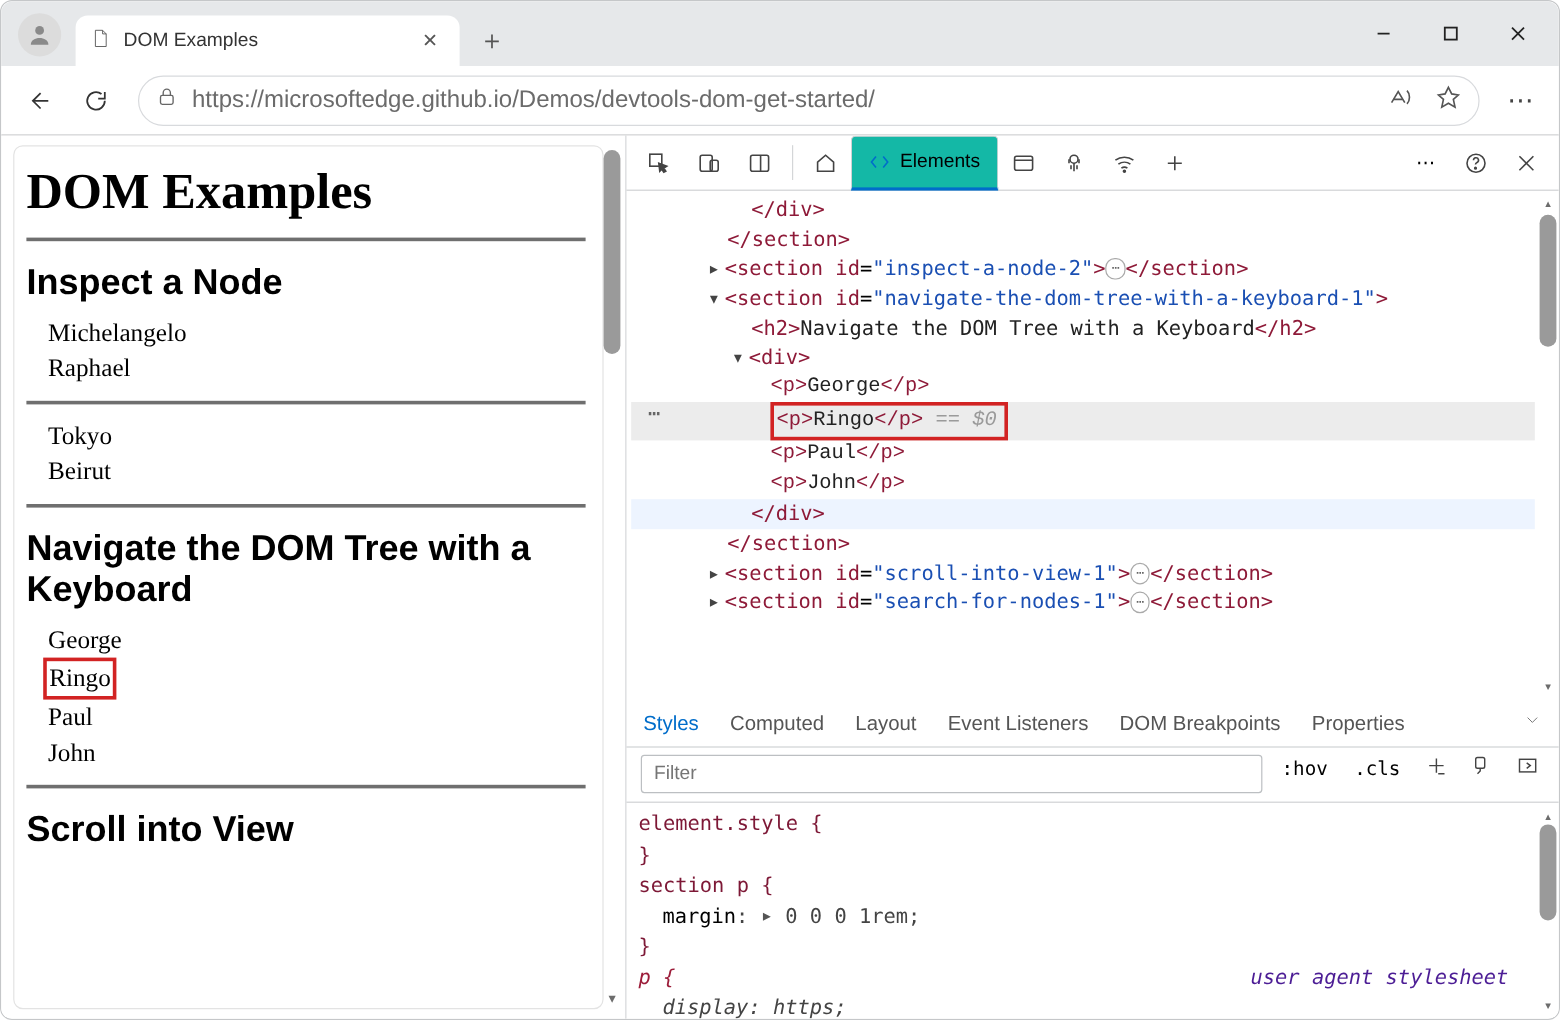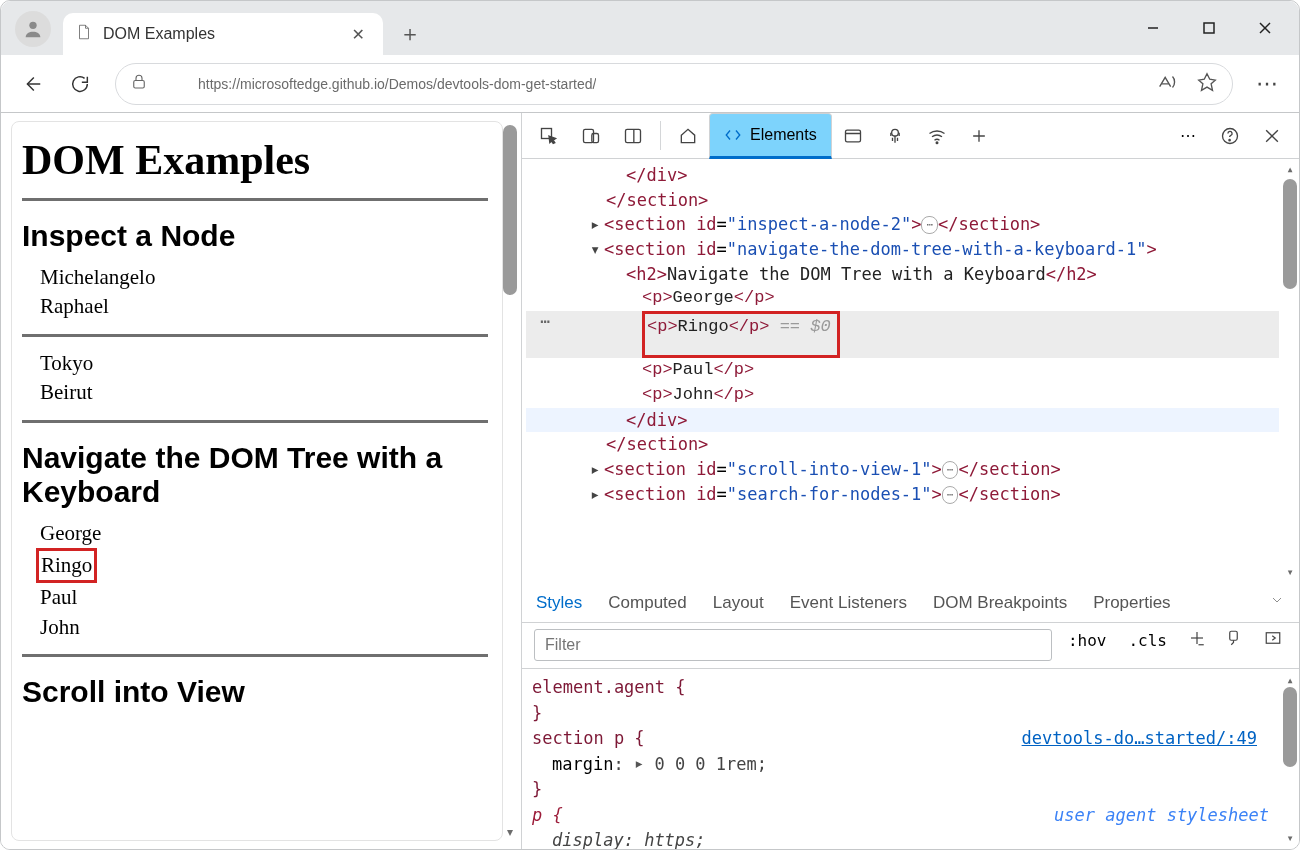--- a/index.html
+++ b/index.html
@@ -67,21 +67,21 @@
     padding:0 10px;border-bottom:1px solid var(--win-border);
   }
   .tbtn{width:42px;height:42px;display:flex;align-items:center;justify-content:center;border-radius:4px;}
   .tbtn svg{width:22px;height:22px;stroke:#333;fill:none;stroke-width:1.6;}
   .omnibox{
     flex:1;height:42px;border:1px solid #d8dadd;border-radius:21px;
     background:#fff;display:flex;align-items:center;padding:0 14px;gap:12px;
     margin:0 8px;
   }
   .lock svg{width:18px;height:18px;stroke:#666;fill:none;stroke-width:1.5;}
-  .url{font-size:14px;color:#6b6b6b;white-space:nowrap;overflow:hidden;margin-left:38px;}
+  .url{font-size:20px;color:#6b6b6b;white-space:nowrap;overflow:hidden;}
   .omni-actions{margin-left:auto;display:flex;gap:18px;align-items:center;}
   .omni-actions svg{width:22px;height:22px;stroke:#555;fill:none;stroke-width:1.5;}
   .more-dots{width:42px;display:flex;align-items:center;justify-content:center;font-size:22px;color:#444;letter-spacing:2px;}
 
   
   .content{
     position:absolute;top:112px;left:0;right:0;bottom:0;display:flex;
   }
   
   .page-pane{
@@ -113,21 +113,21 @@
     font-size:16px;background:#fff;
   }
   .dt-tabs{
     height:46px;display:flex;align-items:stretch;border-bottom:1px solid var(--devtools-border);
     padding:0 6px;
   }
   .dt-icn{width:42px;display:flex;align-items:center;justify-content:center;}
   .dt-icn svg{width:20px;height:20px;stroke:#444;fill:none;stroke-width:1.6;}
   .dt-sep{width:1px;background:#d4d6d8;margin:8px 6px;}
   .dt-tab{display:flex;align-items:center;gap:8px;padding:0 14px;border:1px solid transparent;border-bottom:none;}
-  .dt-tab.active{border-color:var(--devtools-border);border-top-left-radius:4px;border-top-right-radius:4px;border-bottom:3px solid var(--devtools-accent);background:#7dd3fc;margin-bottom:-1px;}
+  .dt-tab.active{border-color:var(--devtools-border);border-top-left-radius:4px;border-top-right-radius:4px;border-bottom:3px solid var(--devtools-accent);background:#14b8a6;margin-bottom:-1px;}
   .dt-tab svg{width:18px;height:18px;stroke:#006dca;fill:none;stroke-width:1.8;}
   .dt-right{margin-left:auto;display:flex;align-items:center;}
 
   
   .dom-tree{
     flex:1;overflow:hidden;position:relative;
     font-family:Consolas,Menlo,monospace;font-size:17px;line-height:1.45;
     padding:4px 20px 4px 4px;
   }
   .dom-tree .ln{white-space:nowrap;padding-left:48px;}
@@ -135,21 +135,21 @@
   .dom-tree .ln.depth4{padding-left:100px;}
   .dom-tree .ln.depth5{padding-left:116px;font-family:Liberation Mono, monospace;}
   .tw{display:inline-block;width:14px;margin-left:-18px;margin-right:2px;text-align:center;color:#444;}
   .tag{color:var(--code-maroon);}
   .attrn{color:var(--code-maroon);}
   .attrv{color:#1a4fb3;}
   .txt{color:#222;}
   .pill{display:inline-block;border:1px solid #aaa;border-radius:8px;font-size:11px;padding:0 4px;color:#666;vertical-align:2px;}
   .sel-row{background:var(--sel-row);position:relative;}
   .sel-row::before{content:"⋯";position:absolute;left:14px;color:#666;}
-  .sel-box{border:3px solid var(--highlight-red);display:inline-block;padding:1px 6px 16px 2px;text-align:center;}
+  .sel-box{border:3px solid var(--highlight-red);display:inline-block;padding:1px 6px 0 2px;text-align:center;}
   .eq0{color:#9a9a9a;font-style:italic;}
   .hover-row{background:var(--hover-row);}
 
   .dt-vscroll{position:absolute;right:2px;top:2px;bottom:2px;width:14px;}
   .dt-vscroll .fake-thumb{top:18px;height:110px;background:#9a9a9a;}
   .dt-vscroll .fake-arrow.top{top:0;} .dt-vscroll .fake-arrow.bot{bottom:0;}
 
   
   .crumbs{
     height:34px;border-top:1px solid var(--devtools-border);border-bottom:1px solid var(--devtools-border);
@@ -182,21 +182,21 @@
 
   
   .rules{
     flex:0 0 auto;position:relative;
     font-family:Consolas,Menlo,monospace;font-size:17px;line-height:1.5;
     padding:6px 20px 6px 10px;overflow:hidden;height:180px;
   }
   .rules .sel{color:#7d1836;}
   .rules .prop{color:#444;margin-left:20px;}
   .rules .src{position:absolute;right:22px;color:#0062c3;text-decoration:underline;}
-  .rules .ua{position:absolute;right:10px;color:#3b82f6;font-style:italic;}
+  .rules .ua{position:absolute;right:22px;color:#4c1d95;font-style:italic;}
   .rules .tri{display:inline-block;transform:translateY(-1px);color:#555;}
   .rules-vscroll{position:absolute;right:2px;top:2px;bottom:2px;width:14px;}
   .rules-vscroll .fake-thumb{top:16px;height:80px;}
   .rules-vscroll .fake-arrow.top{top:0;} .rules-vscroll .fake-arrow.bot{bottom:0;}
 </style>
 </head>
 <body>
 
 <div class="tabstrip">
   <div class="profile-chip">
@@ -382,20 +382,21 @@
           </div>
       </div>
     </div>
 
     <div class="dom-tree">
       <div class="ln depth4"><span class="tag">&lt;/div&gt;</span></div>
       <div class="ln depth3"><span class="tag">&lt;/section&gt;</span></div>
       <div class="ln depth3"><span class="tw">▸</span><span class="tag">&lt;section </span><span class="attrn">id</span>=<span class="attrv">"<span>inspect-a-node-2</span>"</span><span class="tag">&gt;</span><span class="pill">⋯</span><span class="tag">&lt;/section&gt;</span></div>
       <div class="ln depth3"><span class="tw">▾</span><span class="tag">&lt;section </span><span class="attrn">id</span>=<span class="attrv">"<span>navigate-the-dom-tree-with-a-keyboard-1</span>"</span><span class="tag">&gt;</span></div>
       <div class="ln depth4"><span class="tag">&lt;h2&gt;</span><span class="txt">Navigate the DOM Tree with a Keyboard</span><span class="tag">&lt;/h2&gt;</span></div>
+      <div class="ln depth4"><span class="tw">▾</span><span class="tag">&lt;div&gt;</span></div>
       <div class="ln depth5"><span class="tag">&lt;p&gt;</span><span class="txt">George</span><span class="tag">&lt;/p&gt;</span></div>
       <div class="ln depth5 sel-row">
         <span class="sel-box"><span class="tag">&lt;p&gt;</span><span class="txt">Ringo</span><span class="tag">&lt;/p&gt;</span> <span class="eq0">== $0</span></span>
       </div>
       <div class="ln depth5"><span class="tag">&lt;p&gt;</span><span class="txt">Paul</span><span class="tag">&lt;/p&gt;</span></div>
       <div class="ln depth5"><span class="tag">&lt;p&gt;</span><span class="txt">John</span><span class="tag">&lt;/p&gt;</span></div>
       <div class="ln depth4 hover-row"><span class="tag">&lt;/div&gt;</span></div>
       <div class="ln depth3"><span class="tag">&lt;/section&gt;</span></div>
       <div class="ln depth3"><span class="tw">▸</span><span class="tag">&lt;section </span><span class="attrn">id</span>=<span class="attrv">"<span>scroll-into-view-1</span>"</span><span class="tag">&gt;</span><span class="pill">⋯</span><span class="tag">&lt;/section&gt;</span></div>
       <div class="ln depth3"><span class="tw">▸</span><span class="tag">&lt;section </span><span class="attrn">id</span>=<span class="attrv">"<span>search-for-nodes-1</span>"</span><span class="tag">&gt;</span><span class="pill">⋯</span><span class="tag">&lt;/section&gt;</span></div>
@@ -439,23 +440,23 @@
         </span>
       <span class="smicn">
           <svg viewBox="0 0 24 24">
             <rect x="3" y="5" width="18" height="14"></rect>
             <polyline points="11 9 15 12 11 15"></polyline>
           </svg>
         </span>
     </div>
 
     <div class="rules">
-      <div><span class="sel">element.agent {</span></div>
+      <div><span class="sel">element.style {</span></div>
       <div><span class="sel">}</span></div>
-      <div style="position:relative"><span class="sel">section p {</span><a class="src">devtools-do…started/:49</a></div>
+      <div style="position:relative"><span class="sel">section p {</span></div>
       <div class="prop"><span style="color:#000000">margin</span>: <span class="tri">▸</span> <span>0 0 0 1rem;</span></div>
       <div><span class="sel">}</span></div>
       <div style="position:relative"><span style="color:#9c1d3a;font-style:italic">p {</span><span class="ua">user agent stylesheet</span></div>
       <div class="prop"><span style="font-style:italic"><span>display</span>: <span>https;</span></span></div>
 
       <div class="rules-vscroll">
         <div class="fake-arrow top">▴</div>
         <div class="fake-thumb"></div>
         <div class="fake-arrow bot">▾</div>
       </div>

